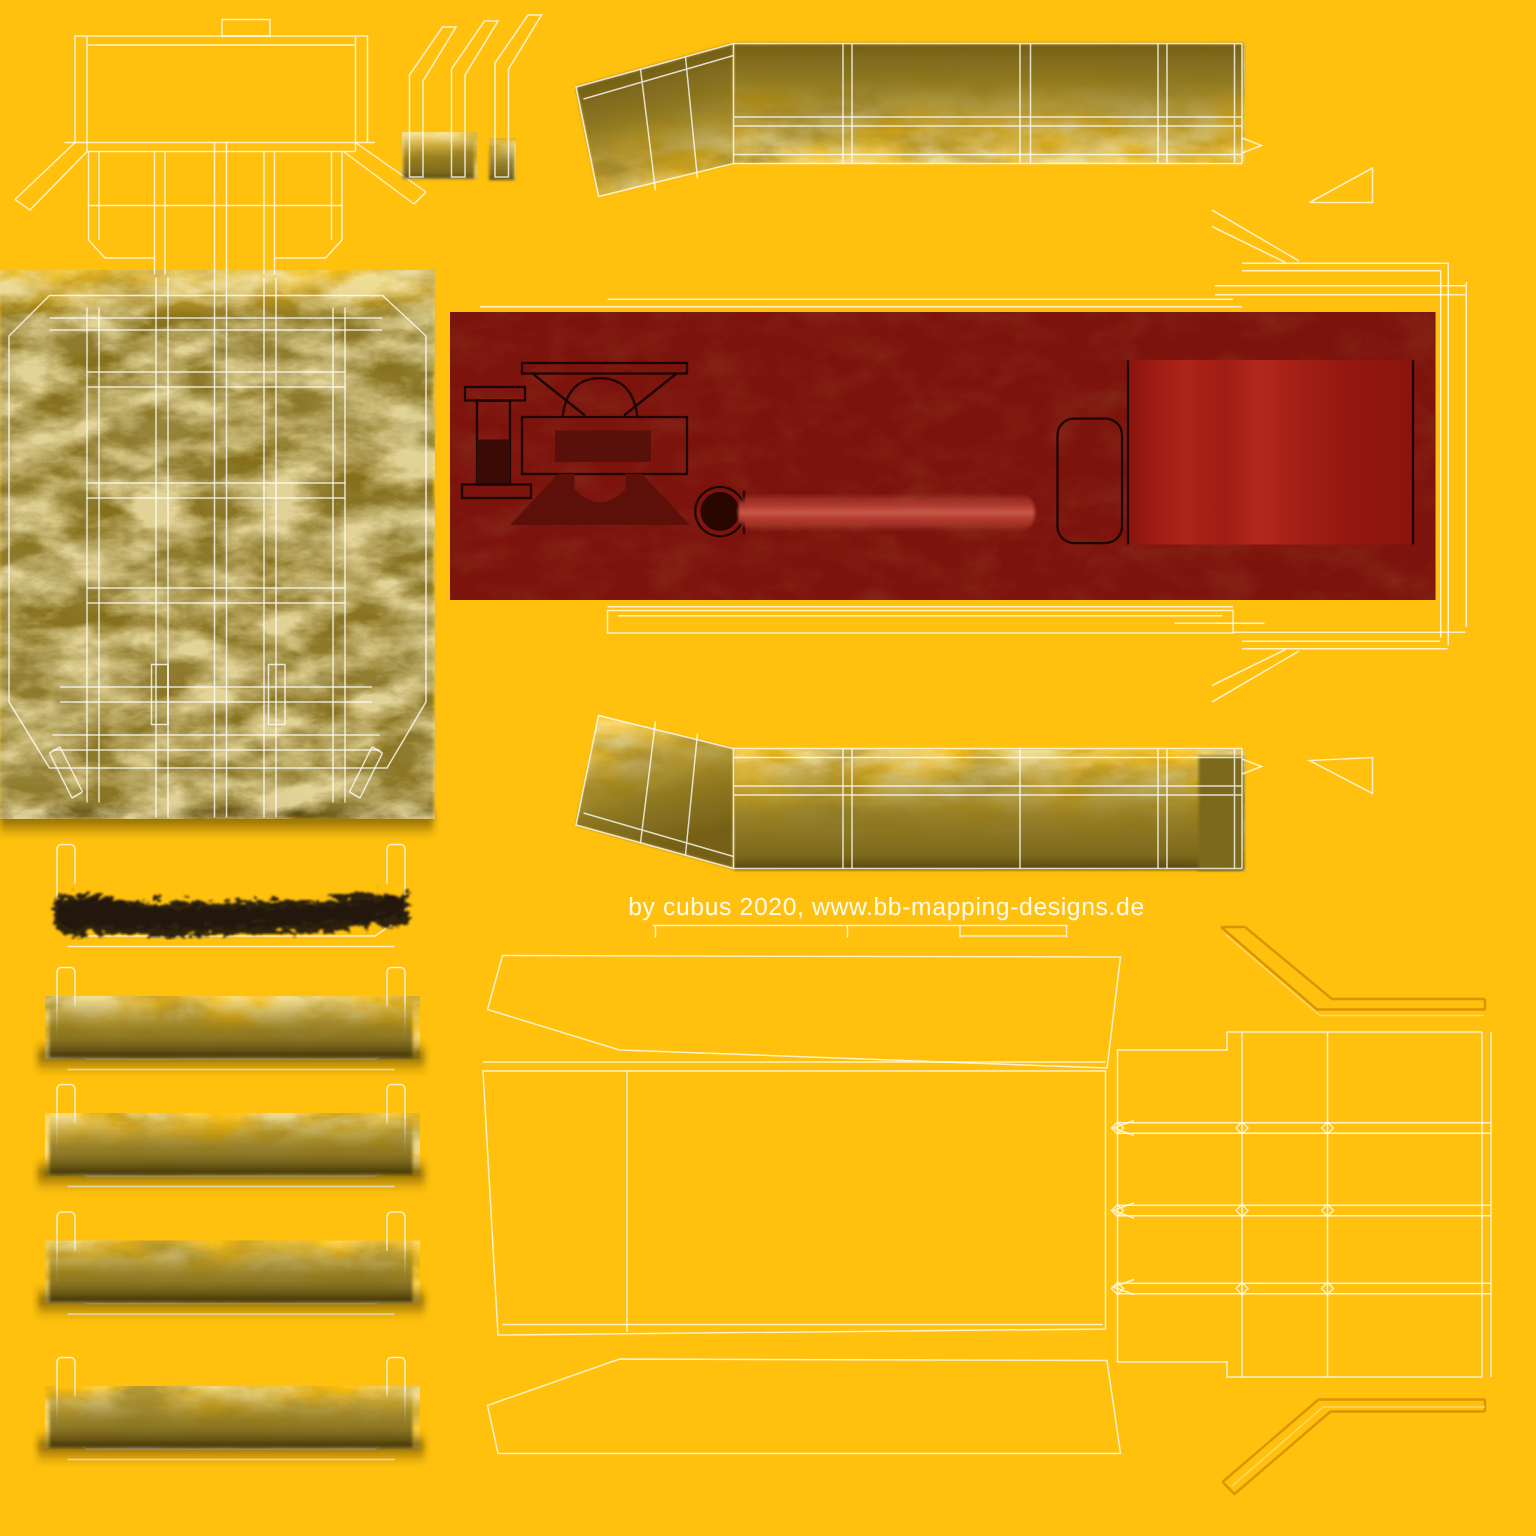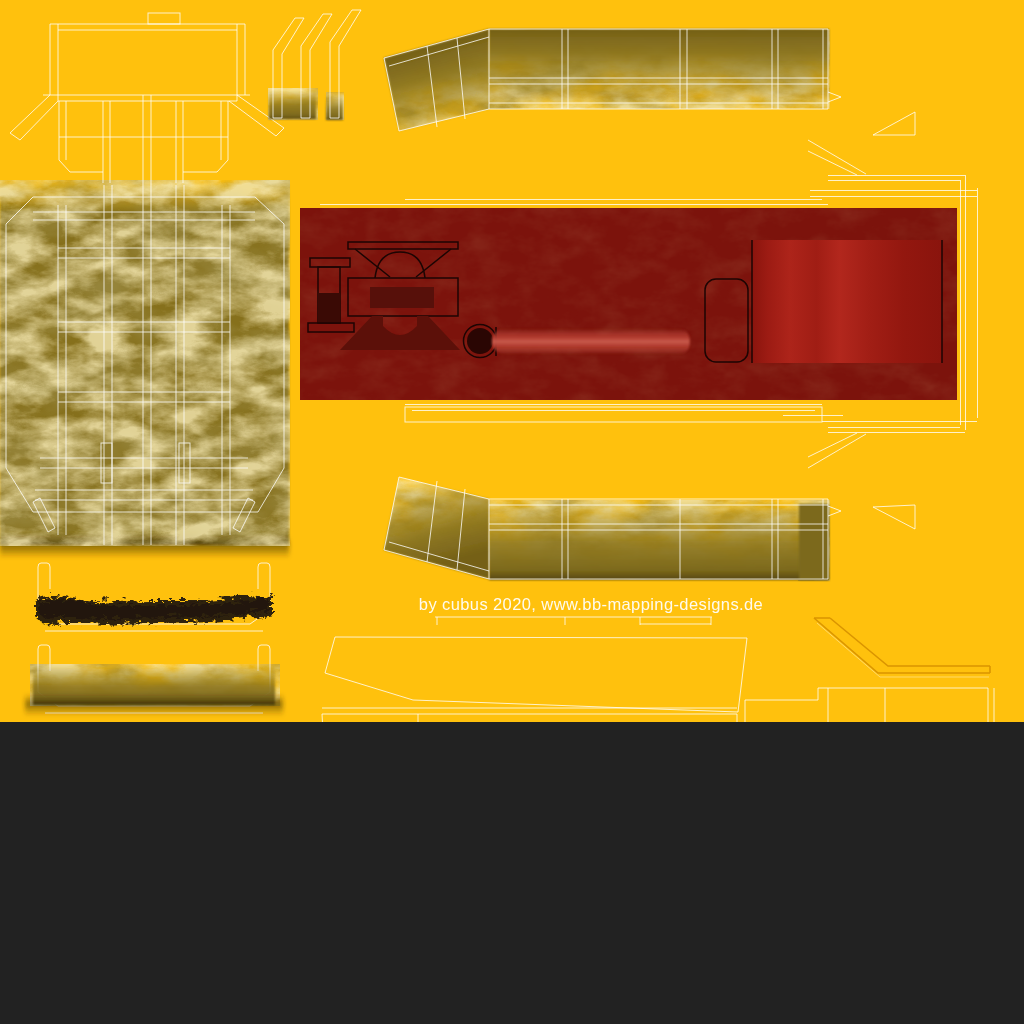--- a/index.html
+++ b/index.html
@@ -1,16 +1,16 @@
 <!DOCTYPE html>
 <html style="--color-bg: #ffc10d; --color-outline: #ffffff; --color-olive: #8a741d; --color-olive-dark: #6b5913; --color-olive-shadow: #34280a; --color-red-base: #7c130c; --color-red-dark: #3f0a05; --color-red-bright: #ad241a; --color-pipe-highlight: #c85a4c; --color-dirt: #2e2110; --color-emboss-dark: #d89200; --color-emboss-light: #ffdf80;"><head>
 <meta charset="utf-8">
 <style>
   html,body{margin:0;padding:0;background:#222;}
-  .sheet{position:relative;width:1024px;height:722px;overflow:hidden;background:var(--color-bg,#ffc10d);}
+  .sheet{position:relative;width:1024px;height:1024px;overflow:hidden;background:var(--color-bg,#ffc10d);}
   svg{display:block}
   .ol{stroke:var(--color-outline,#fff);fill:none;stroke-opacity:.78;stroke-width:1;}
   .blk{stroke:#1c0503;fill:none;stroke-width:1.5;}
   .emb{stroke:var(--color-emboss-dark,#d89200);fill:none;stroke-width:1.6;stroke-opacity:.95;}
   .embl{stroke:var(--color-emboss-light,#ffdf80);fill:none;stroke-width:1;stroke-opacity:.8;}
   .credit{font-family:"Liberation Sans","DejaVu Sans",sans-serif;font-size:16.5px;letter-spacing:.4px;fill:#fff;fill-opacity:.93;}
 </style>
 </head>
 <body>
 

